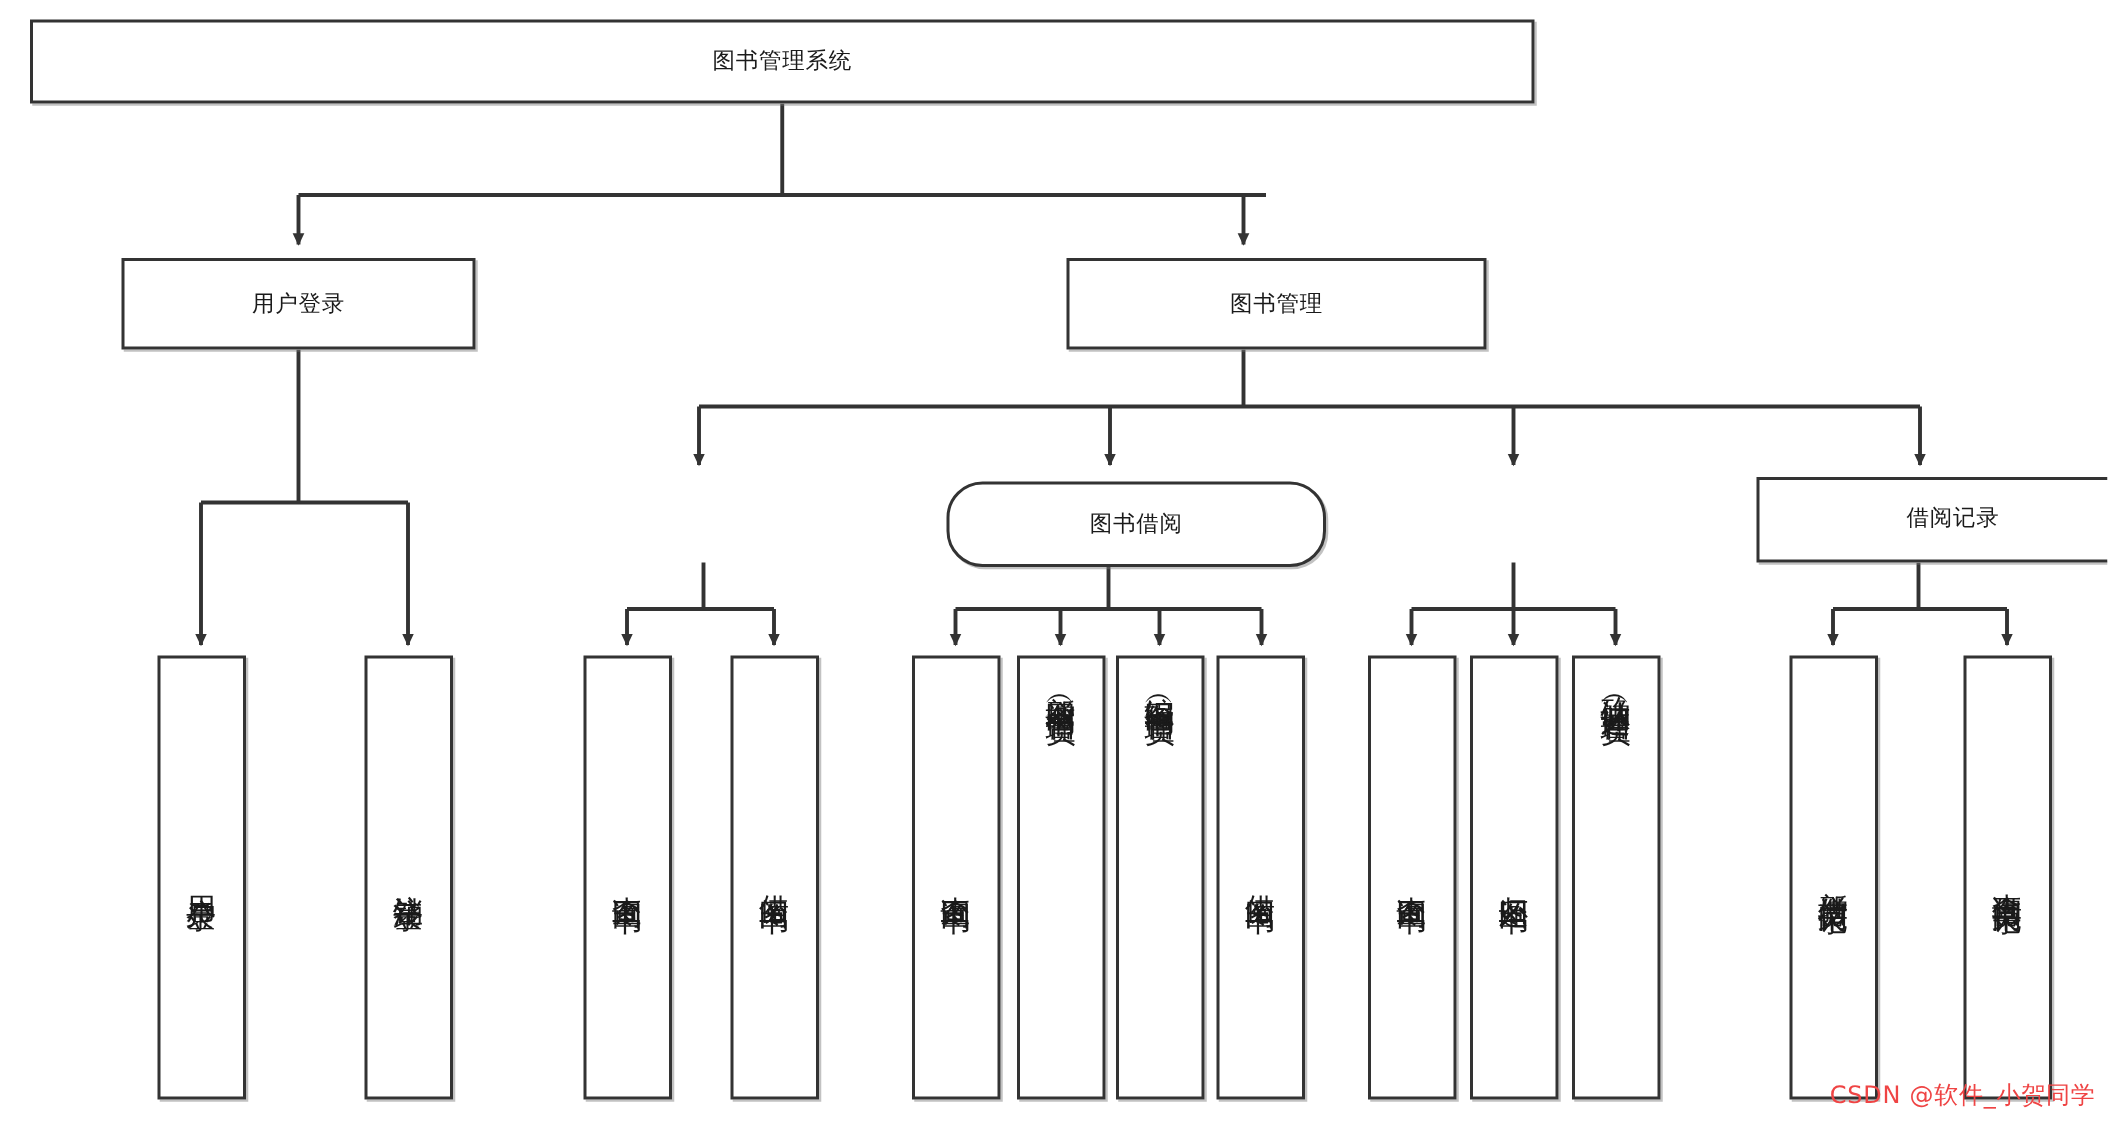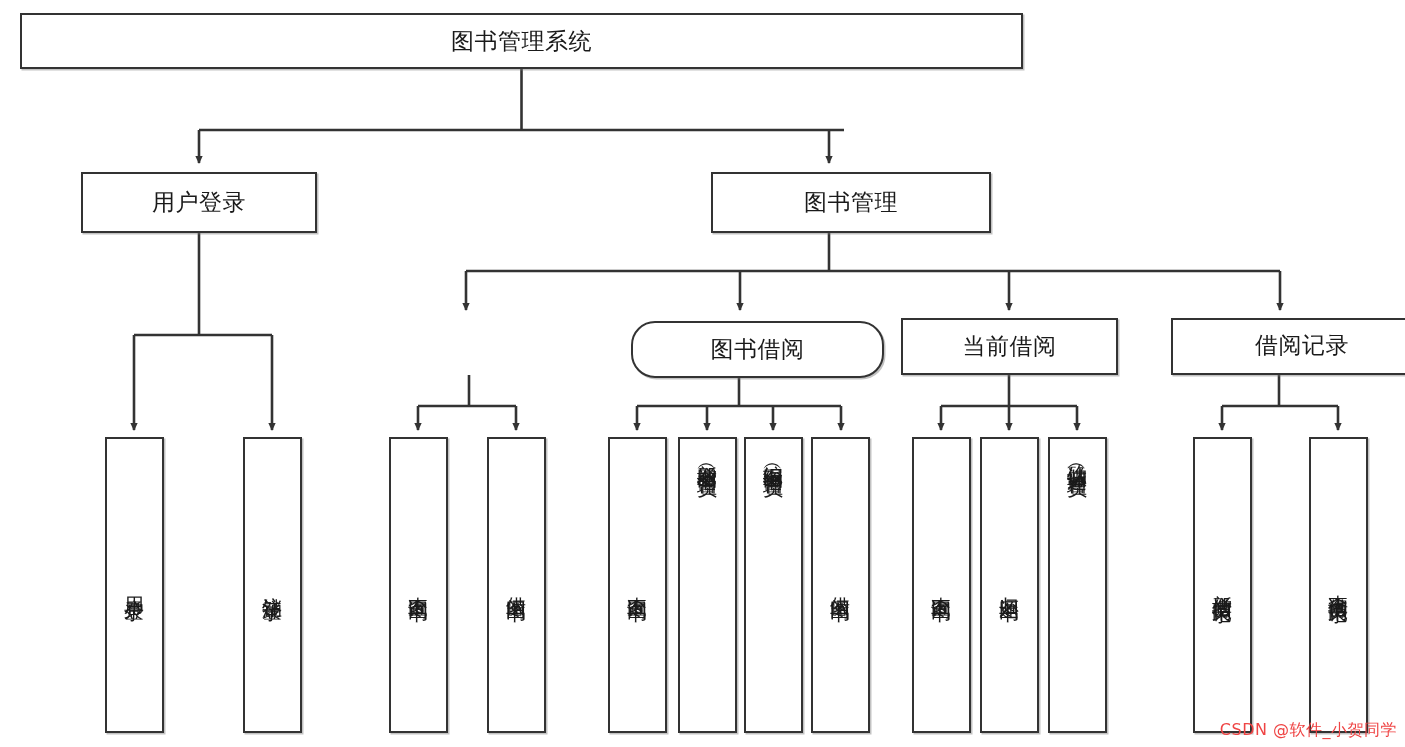--- a/index.html
+++ b/index.html
@@ -36,21 +36,21 @@
     justify-content: center;
     text-align: center;
     box-shadow: 1.5px 1.5px 0 rgba(120,120,120,0.45);
   }
   .node .label {
     line-height: 1.15;
     letter-spacing: 0.5px;
   }
   .node.horiz .label {
     writing-mode: horizontal-tb;
-    font-size: 23px;
+    font-size: 15px;
   }
   .node.vert {
     align-items: flex-start;
     padding-top: 10px;
   }
   .node.vert .label {
     writing-mode: vertical-rl;
     text-orientation: upright;
     font-size: 20px;
     letter-spacing: 2px;
@@ -132,23 +132,20 @@
   <div class="node horiz" style="left:81px; top:172px; width:236px; height:61px;">
     <span class="label">用户登录</span>
   </div>
   <div class="node horiz" style="left:711px; top:172px; width:280px; height:61px;">
     <span class="label">图书管理</span>
   </div>
 
   <div class="node horiz" style="left:631px; top:321px; width:253px; height:57px;border-radius:24px;">
     <span class="label">图书借阅</span>
   </div>
-  <div class="node horiz" style="left:901px; top:318px; width:217px; height:57px;">
-    <span class="label">当前借阅</span>
-  </div>
   <div class="node horiz" style="left:1171px; top:318px; width:262px; height:57px;font-family:Liberation Serif, serif;">
     <span class="label">借阅记录</span>
   </div>
 
   <div class="node vert mid" style="left:105px; top:437px; width:59px; height:296px;">
     <span class="label">用户登录</span>
   </div>
   <div class="node vert mid" style="left:243px; top:437px; width:59px; height:296px;">
     <span class="label">注销登录</span>
   </div>

